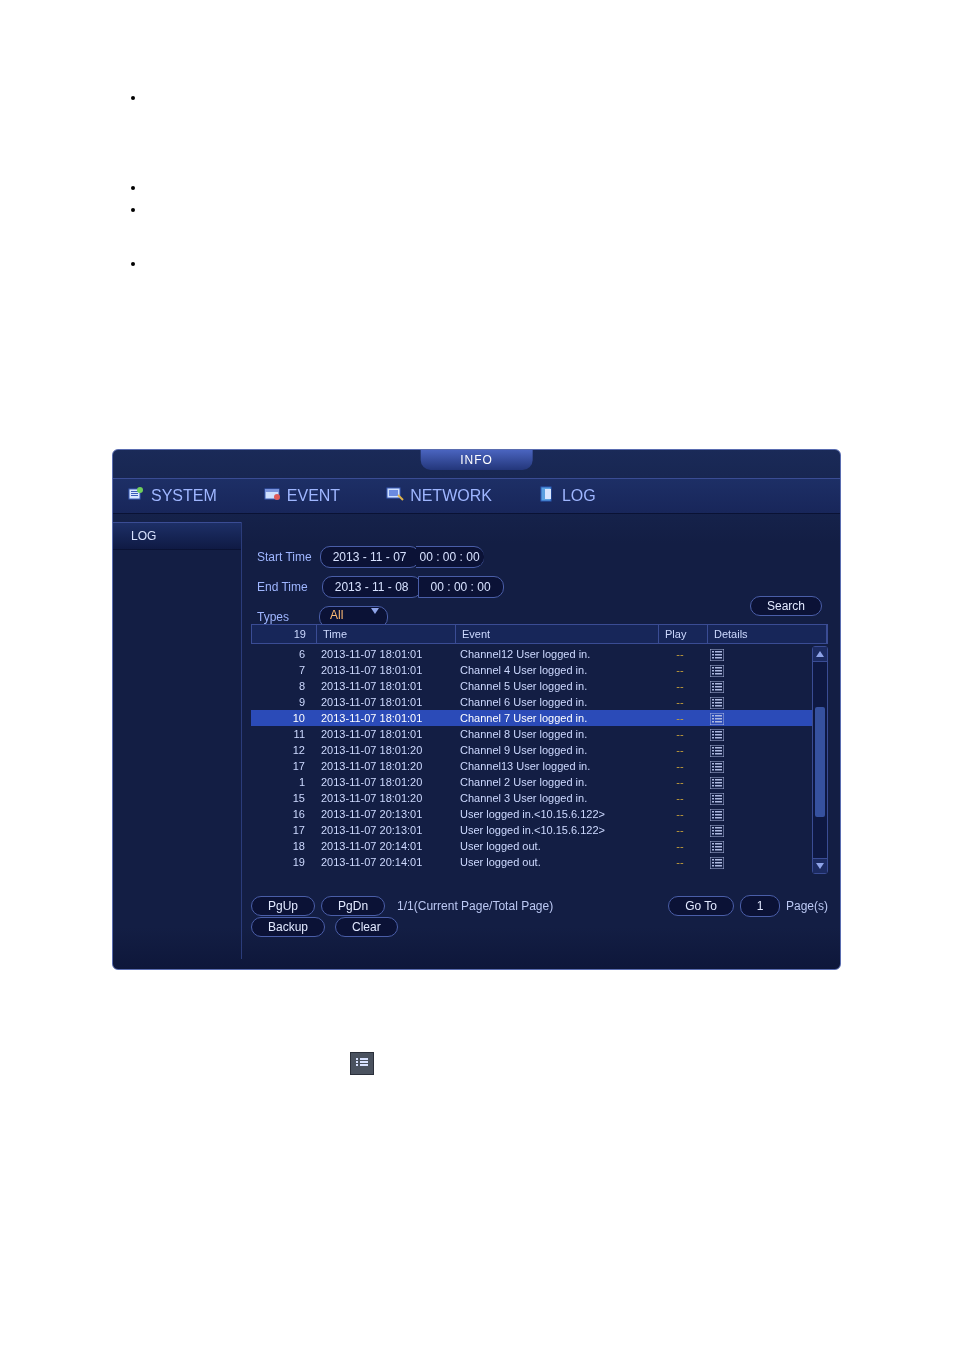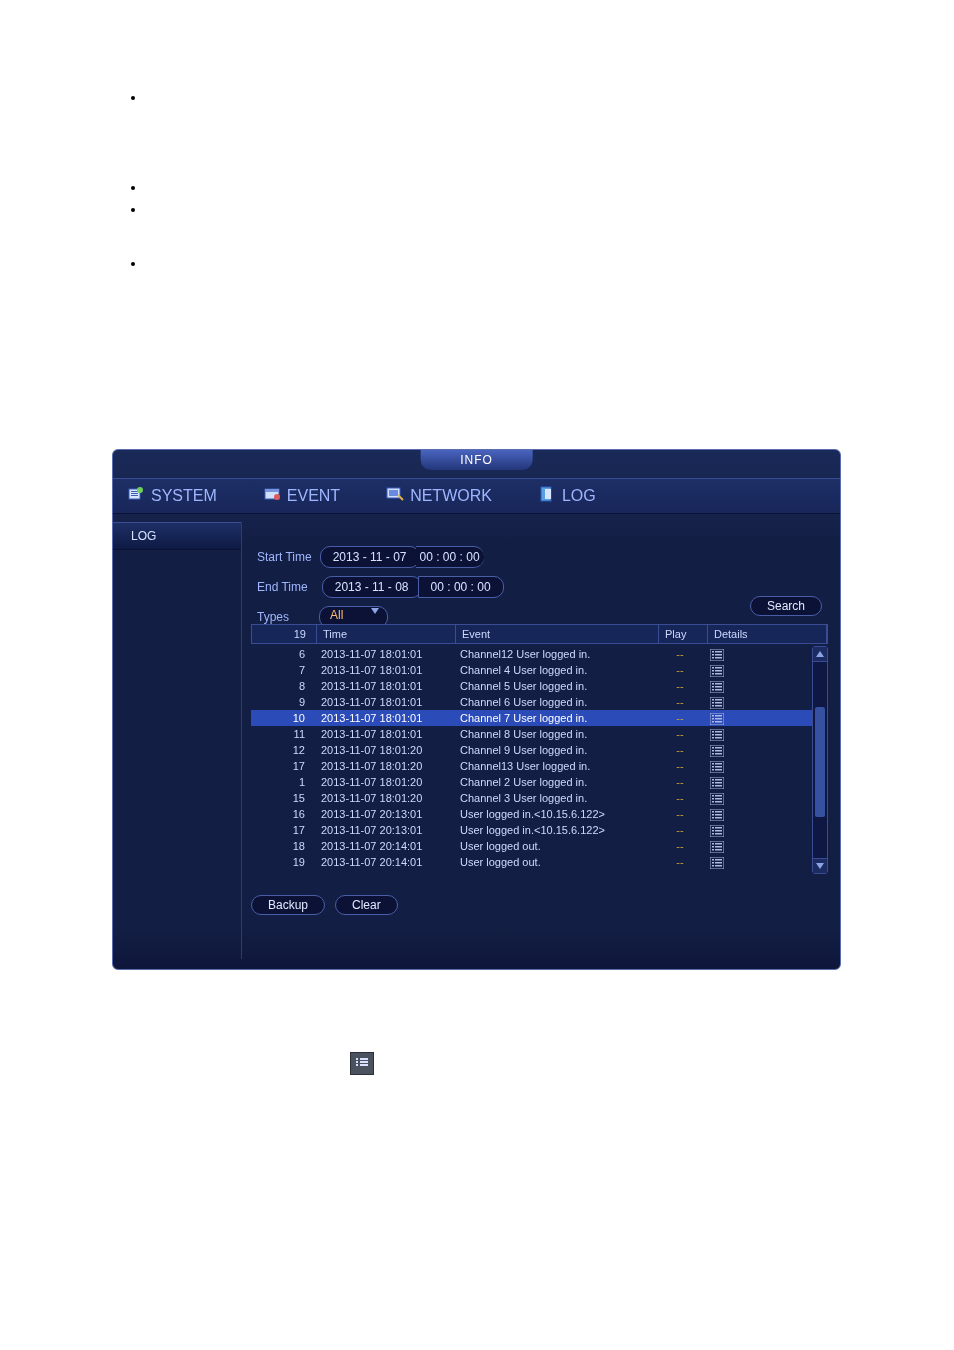--- a/index.html
+++ b/index.html
@@ -417,20 +417,29 @@
               <span class="tri"></span>
             </div>
         <div class="thumb"></div>
         <div class="dn">
               <span class="tri"></span>
             </div>
       </div>
     </div>
 
     <div class="footer">
+      <div class="row1-f">
+        <span class="btn">PgUp</span>
+        <span class="btn">PgDn</span>
+        <span class="ftxt" style="margin-left:6px">1/1(Current Page/Total Page)</span>
+        <span class="spacer"></span>
+        <span class="btn">Go To</span>
+        <span class="fpill">1</span>
+        <span class="ftxt">Page(s)</span>
+      </div>
       <div class="row2-f">
         <span class="btn">Backup</span>
         <span class="btn">Clear</span>
       </div>
     </div>
   </div>
 </div>
 
 <span style="position:absolute;left:350px;top:962px;background:#4a525f;border:1px solid #2a2f3a;padding:2px;display:inline-block">
   <svg width="18" height="14" viewBox="0 0 18 14">

